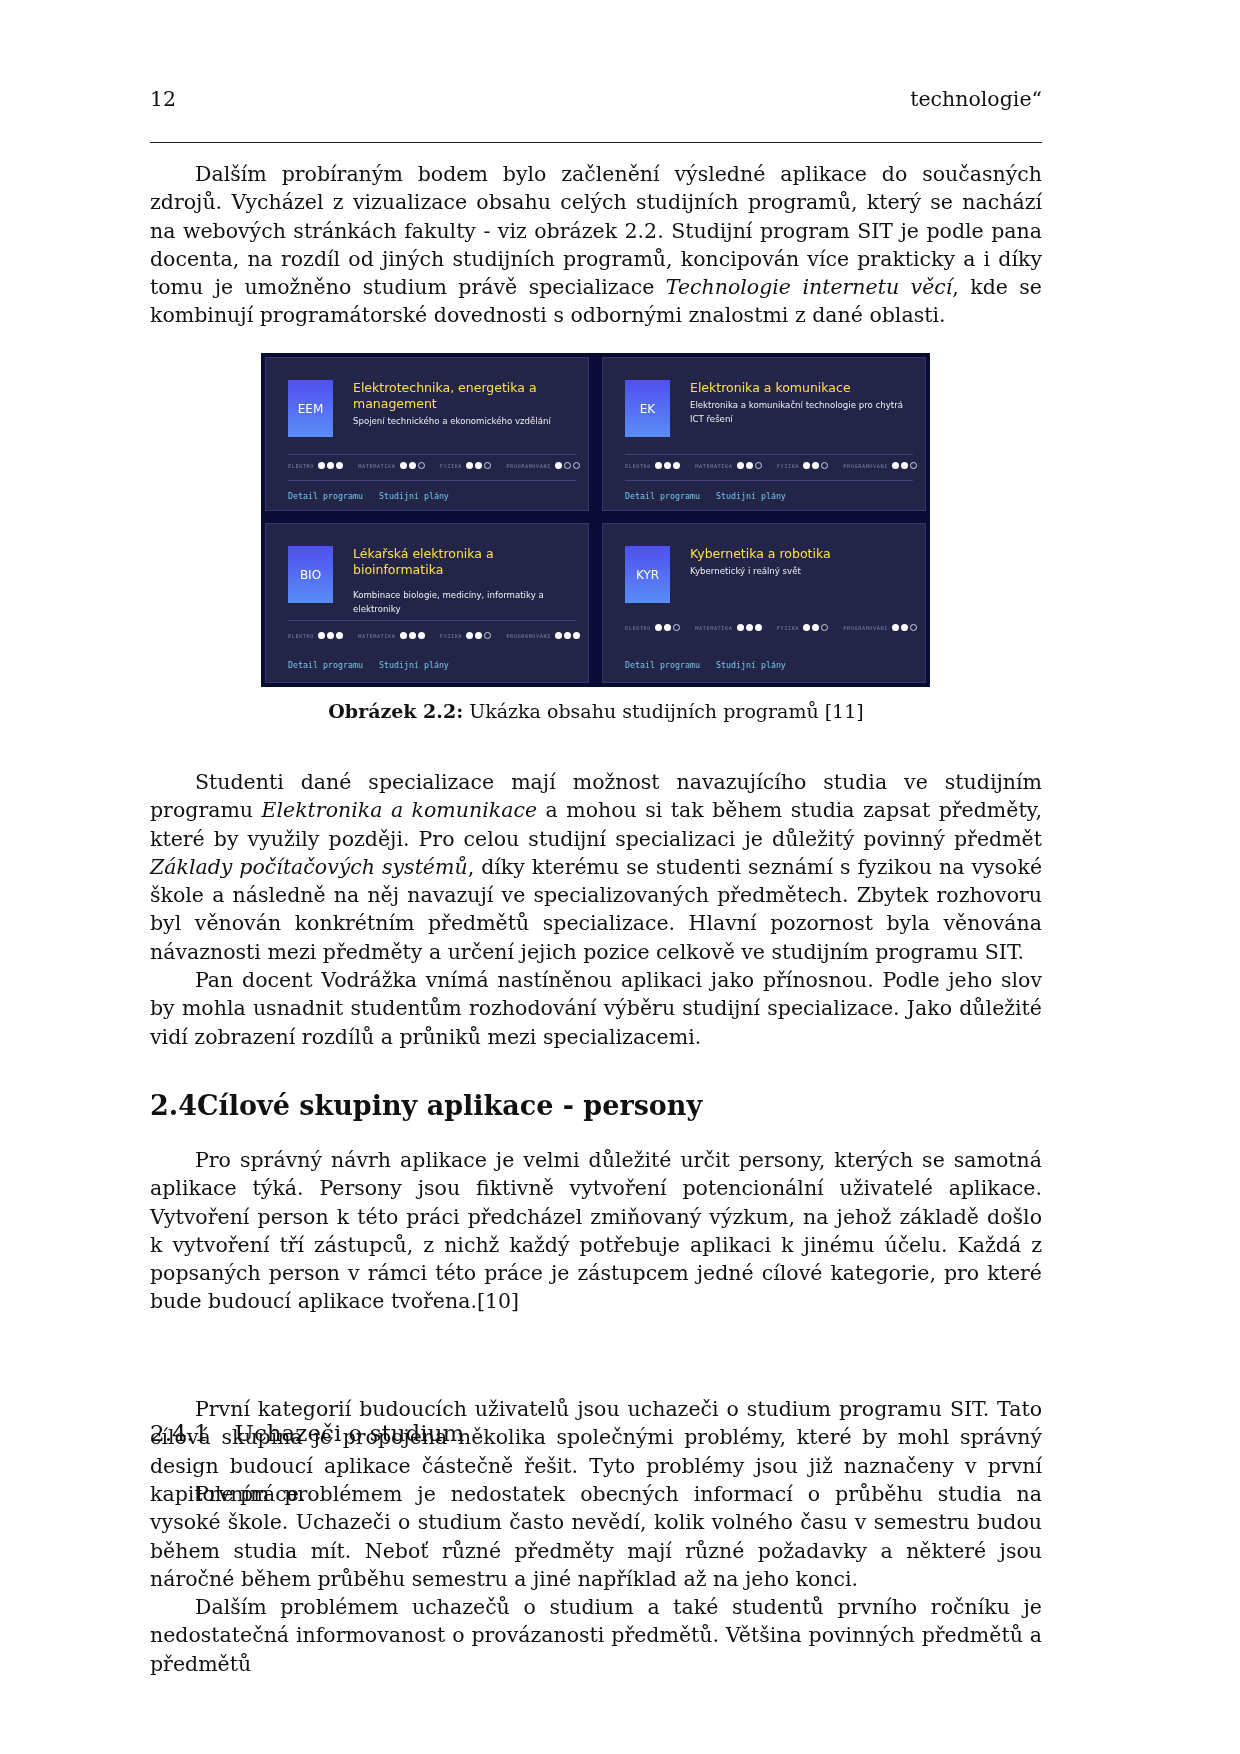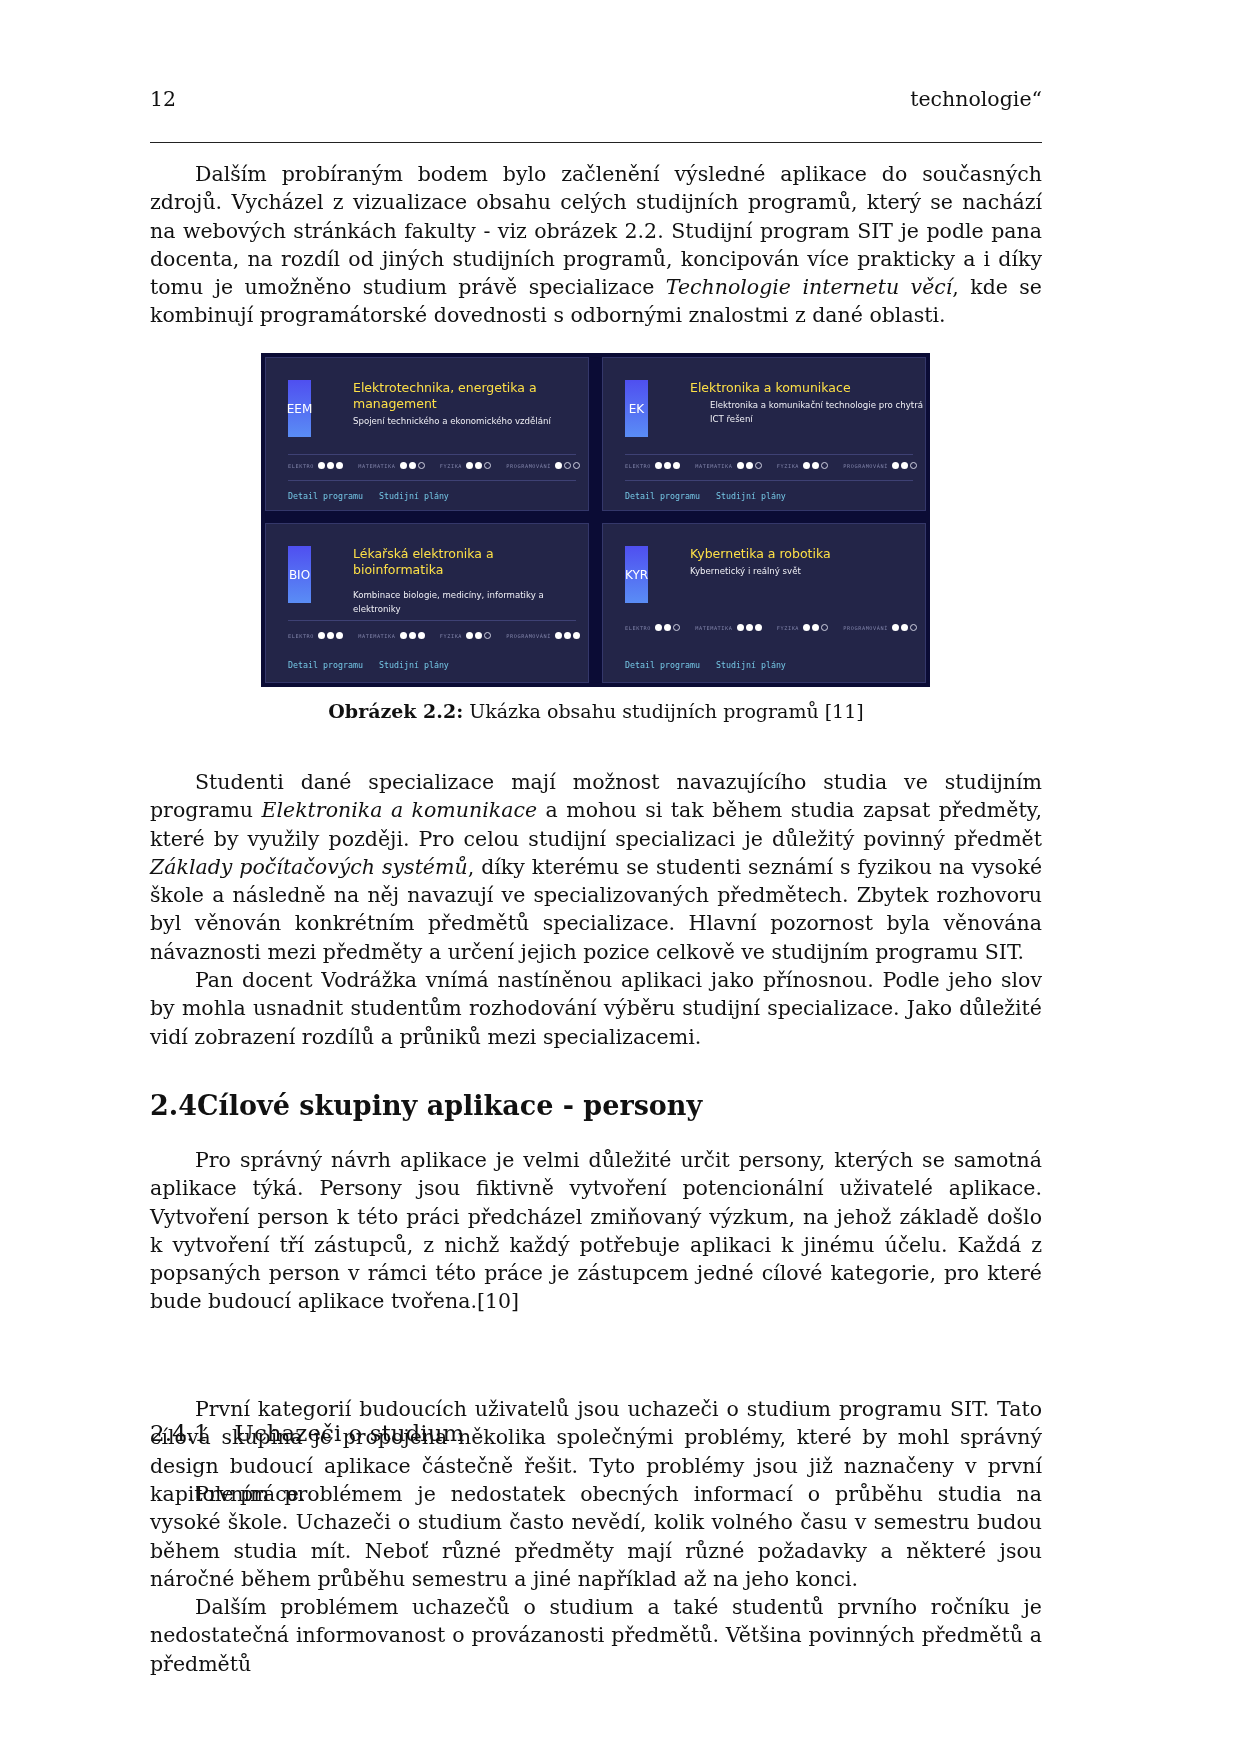--- a/index.html
+++ b/index.html
@@ -10,21 +10,21 @@
   .rh-line1 { text-align:right; white-space:nowrap; }
   .rh-line2 { display:flex; justify-content:space-between; }
   .rh-rule { position:absolute; top:142px; left:0; width:892px; height:0; border-top:1.4px solid #222; }
   .para { position:absolute; left:0; width:892px; font-size:20.5px; line-height:28.3px;
           text-align:justify; text-indent:45px; margin:0; }
   em { font-style:italic; }
 
   .figure { position:absolute; left:111px; top:353px; width:669px; height:334px; background:#0b0c35; }
   .card { position:absolute; width:324px; height:154px; background:#232548; border:1px solid #34376a; box-sizing:border-box;
           font-family:"DejaVu Sans","Liberation Sans",sans-serif; }
-  .badge { position:absolute; left:22px; top:22px; width:23px; height:57px;
+  .badge { position:absolute; left:22px; top:22px; width:45px; height:57px;
            background:linear-gradient(180deg,#4f4ff0 0%,#5a8df5 100%);
            color:#fff; font-size:12px; display:flex; align-items:center; justify-content:center; }
   .card-title { position:absolute; left:87px; top:22px; width:220px; color:#fde047; font-size:12.5px; line-height:16px; }
   .card-sub { position:absolute; left:87px; color:#f0f0f5; font-size:8.6px; line-height:14px; width:225px; }
   .rule { position:absolute; left:22px; right:12px; height:1px; background:#3e4174; }
   .skills { position:absolute; left:22px; right:8px; display:flex; justify-content:space-between; align-items:center; }
   .skill { display:flex; align-items:center; gap:4px; }
   .skill-label { color:#7f82a8; font-size:5.2px; letter-spacing:0.6px; font-family:"DejaVu Sans Mono",monospace; }
   .dots { display:flex; gap:2px; }
   .dot { width:7px; height:7px; border-radius:50%; box-sizing:border-box; }
@@ -98,21 +98,21 @@
       <div class="rule" style="top:122px;"></div>
       <div class="links" style="top:133px;">
         <span>Detail programu</span>
         <span>Studijní plány</span>
       </div>
     </div>
 
     <div class="card" style="left:341px;top:4px;">
       <div class="badge">EK</div>
       <div class="card-title">Elektronika a komunikace</div>
-      <div class="card-sub" style="top:40px;margin-left:20px;">Elektronika a komunikační technologie pro chytrá ICT řešení</div>
+      <div class="card-sub" style="top:40px;">Elektronika a komunikační technologie pro chytrá ICT řešení</div>
       <div class="rule" style="top:96px;"></div>
       <div class="skills" style="top:104px;">
         <div class="skill">
             <span class="skill-label">ELEKTRO</span>
             <span class="dots">
               <i class="dot on"></i>
               <i class="dot on"></i>
               <i class="dot on"></i>
             </span>
           </div>

